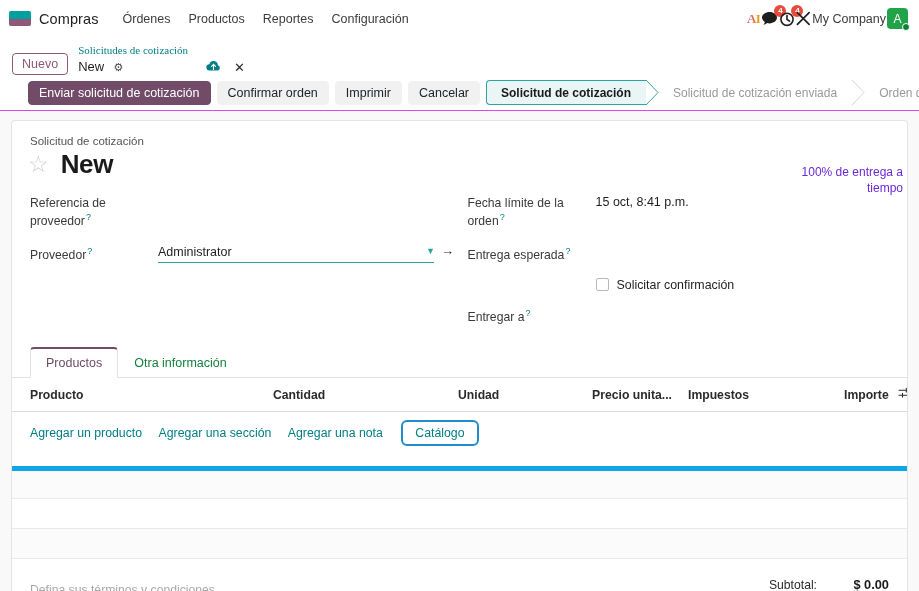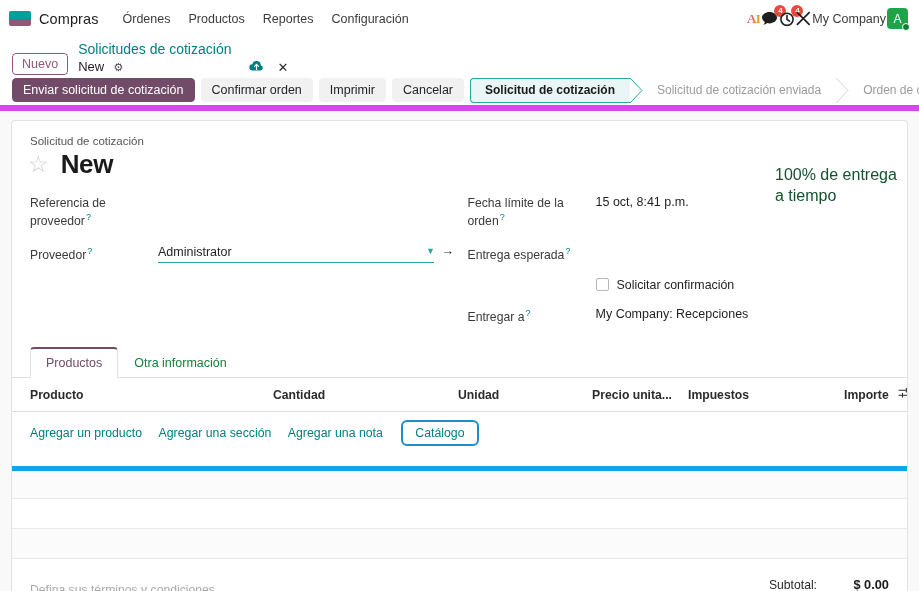--- a/index.html
+++ b/index.html
@@ -51,31 +51,31 @@
     border-radius: 50%; background: #0b7d35; border: 1px solid #fff;
   }
 
   
   .bc-row { height: 38px; background: #fff; display: flex; align-items: flex-end; padding: 0 12px; }
   .btn-new {
     border: 1px solid #8f5878; color: #8f5878; background: #fff; border-radius: 4px;
     font-size: 12.5px; padding: 3px 9px; cursor: pointer; margin-right: 10px;
   }
   .bc-text { line-height: 1.15; }
-  .bc-parent { font-size: 14px; color: #017e84; cursor: pointer; display: block; }
+  .bc-parent { font-size: 11px; color: #017e84; cursor: pointer; display: block; font-family: Liberation Serif, serif; }
   .bc-current { font-size: 13px; color: #1f1f1f; display: inline-block; }
   .gear { font-size: 11px; color: #4a4a4a; margin-left: 5px; cursor: pointer; }
   .bc-actions { display: flex; align-items: center; gap: 13px; margin-left: 18px; }
   .act-save { color: #017e84; font-size: 13px; cursor: pointer; }
   .act-discard { color: #2b2b2b; font-size: 13px; cursor: pointer; }
 
   
   .ctrl {
     height: 36px; background: #fff; display: flex; align-items: center;
-    padding: 0 12px; border-bottom: 6px solid #d946ef;
+    padding: 0 28px; border-bottom: 1px solid #d946ef;
   }
   .btn {
     font-size: 12.5px; padding: 4px 10px; border-radius: 4px; cursor: pointer;
     border: 1px solid transparent; white-space: nowrap; margin-right: 6px;
   }
   .btn-primary { background: #714b67; color: #fff; border-color: #714b67; }
   .btn-secondary { background: #f1f1f1; color: #212529; border-color: #f1f1f1; }
   .statusbar { margin-left: auto; display: flex; align-items: stretch; height: 25px; }
   .stat {
     position: relative; display: flex; align-items: center; padding: 0 15px 0 14px;
@@ -114,22 +114,22 @@
     border: none; border-bottom: 1px solid #2aa5a0; background: transparent;
     font-size: 12.5px; font-family: "Liberation Sans", sans-serif; color: #1f1f1f;
     padding: 0 0 3px 0; width: 276px; outline: none;
   }
   .m2o-caret {
     position: absolute; left: 268px; top: 2px; color: #2aa5a0; font-size: 9px; cursor: pointer;
   }
   .m2o-link { position: absolute; left: 283px; top: -1px; color: #2b2b2b; font-size: 13px; cursor: pointer; }
 
   .otd-badge {
-    position: absolute; right: 4px; top: 44px; width: 128px; text-align: left;
-    font-size: 16px; color: #14532d; line-height: 1.3; cursor: pointer;
+    position: absolute; right: 4px; top: 44px; width: 128px; text-align: right;
+    font-size: 12px; color: #6d28d9; line-height: 1.3; cursor: pointer;
   }
   .cb-row { display: flex; align-items: center; margin: 2px 0 14px 128px; }
   .cb {
     width: 13px; height: 13px; border: 1px solid #b8b8b8; border-radius: 2px;
     background: #fff; margin-right: 8px; cursor: pointer; flex: none;
   }
   .cb-label { font-size: 12.4px; color: #1f1f1f; cursor: pointer; }
 
   
   .notebook { margin-top: 8px; }
@@ -314,21 +314,20 @@
 
           <div class="cb-row">
             <span class="cb"></span>
             <span class="cb-label">Solicitar confirmación</span>
           </div>
 
           <div class="f-row">
             <div class="f-label">
               <span>Entregar a</span><span class="q">?</span>
             </div>
-            <div class="f-val">My Company: Recepciones</div>
           </div>
 
           <div class="otd-badge">100% de entrega a tiempo</div>
         </div>
       </div>
     </div>
 
     <div class="notebook">
       <div class="tabs">
         <div class="tab active">Productos</div>

